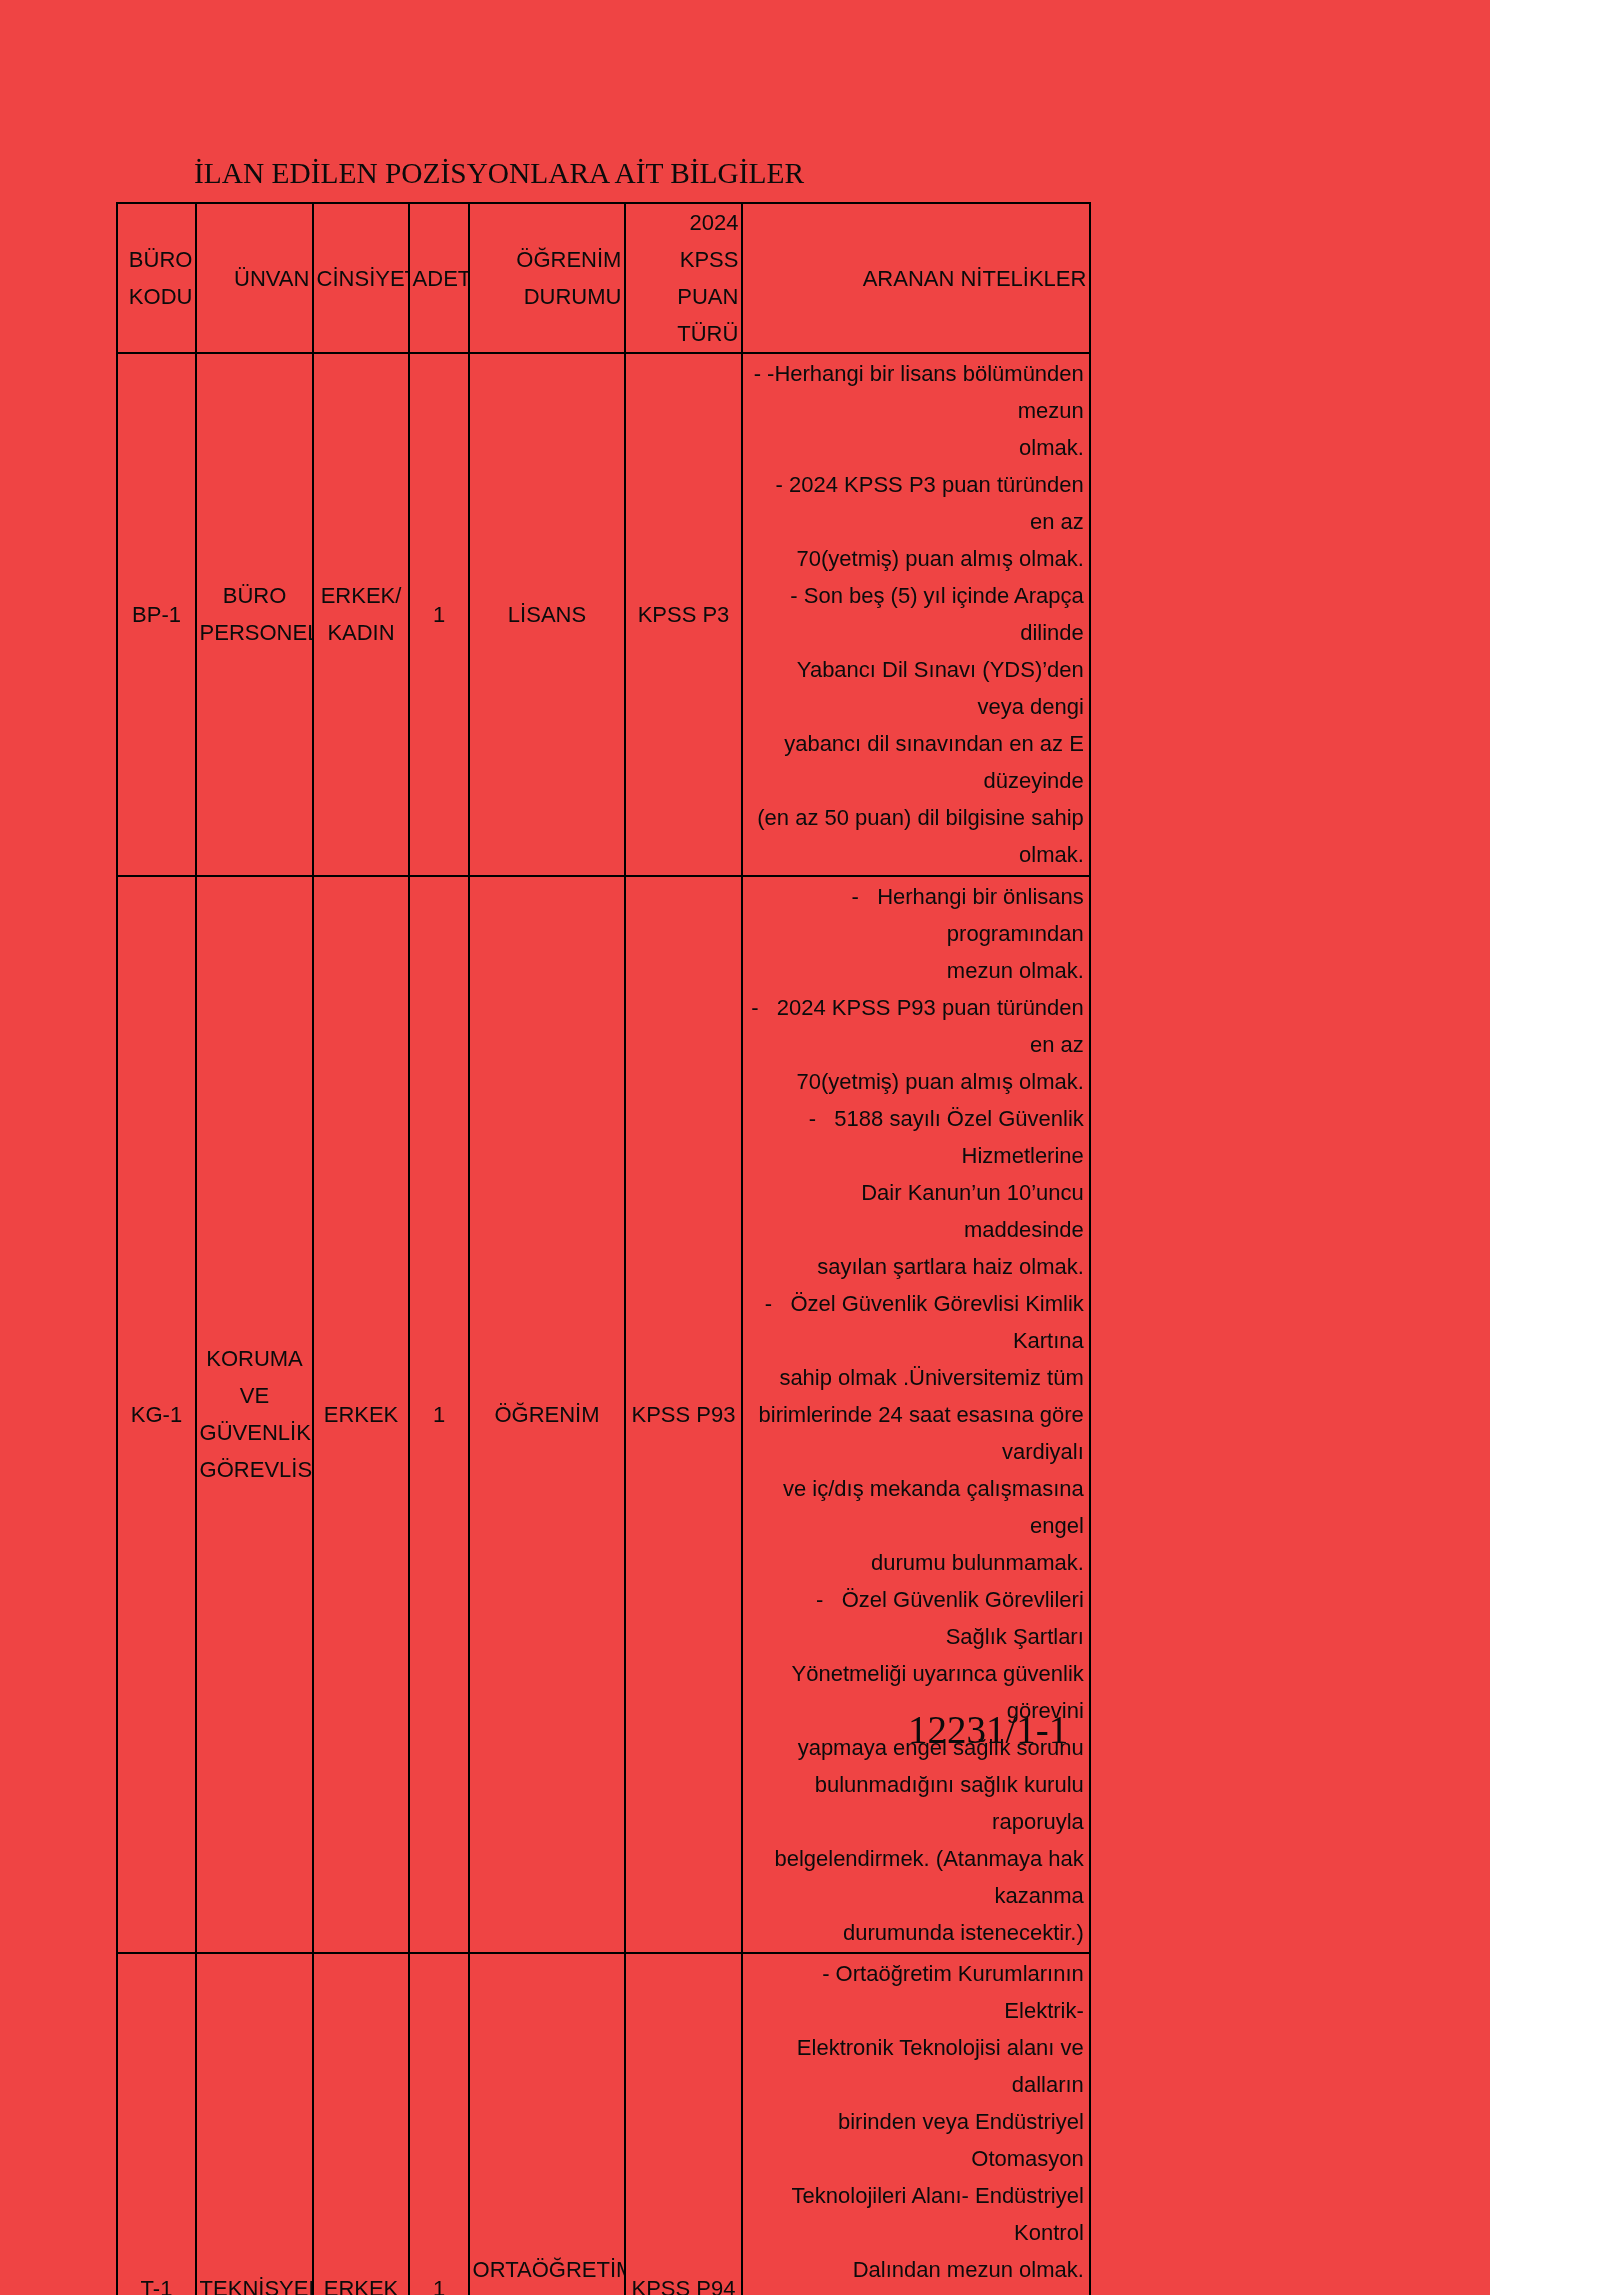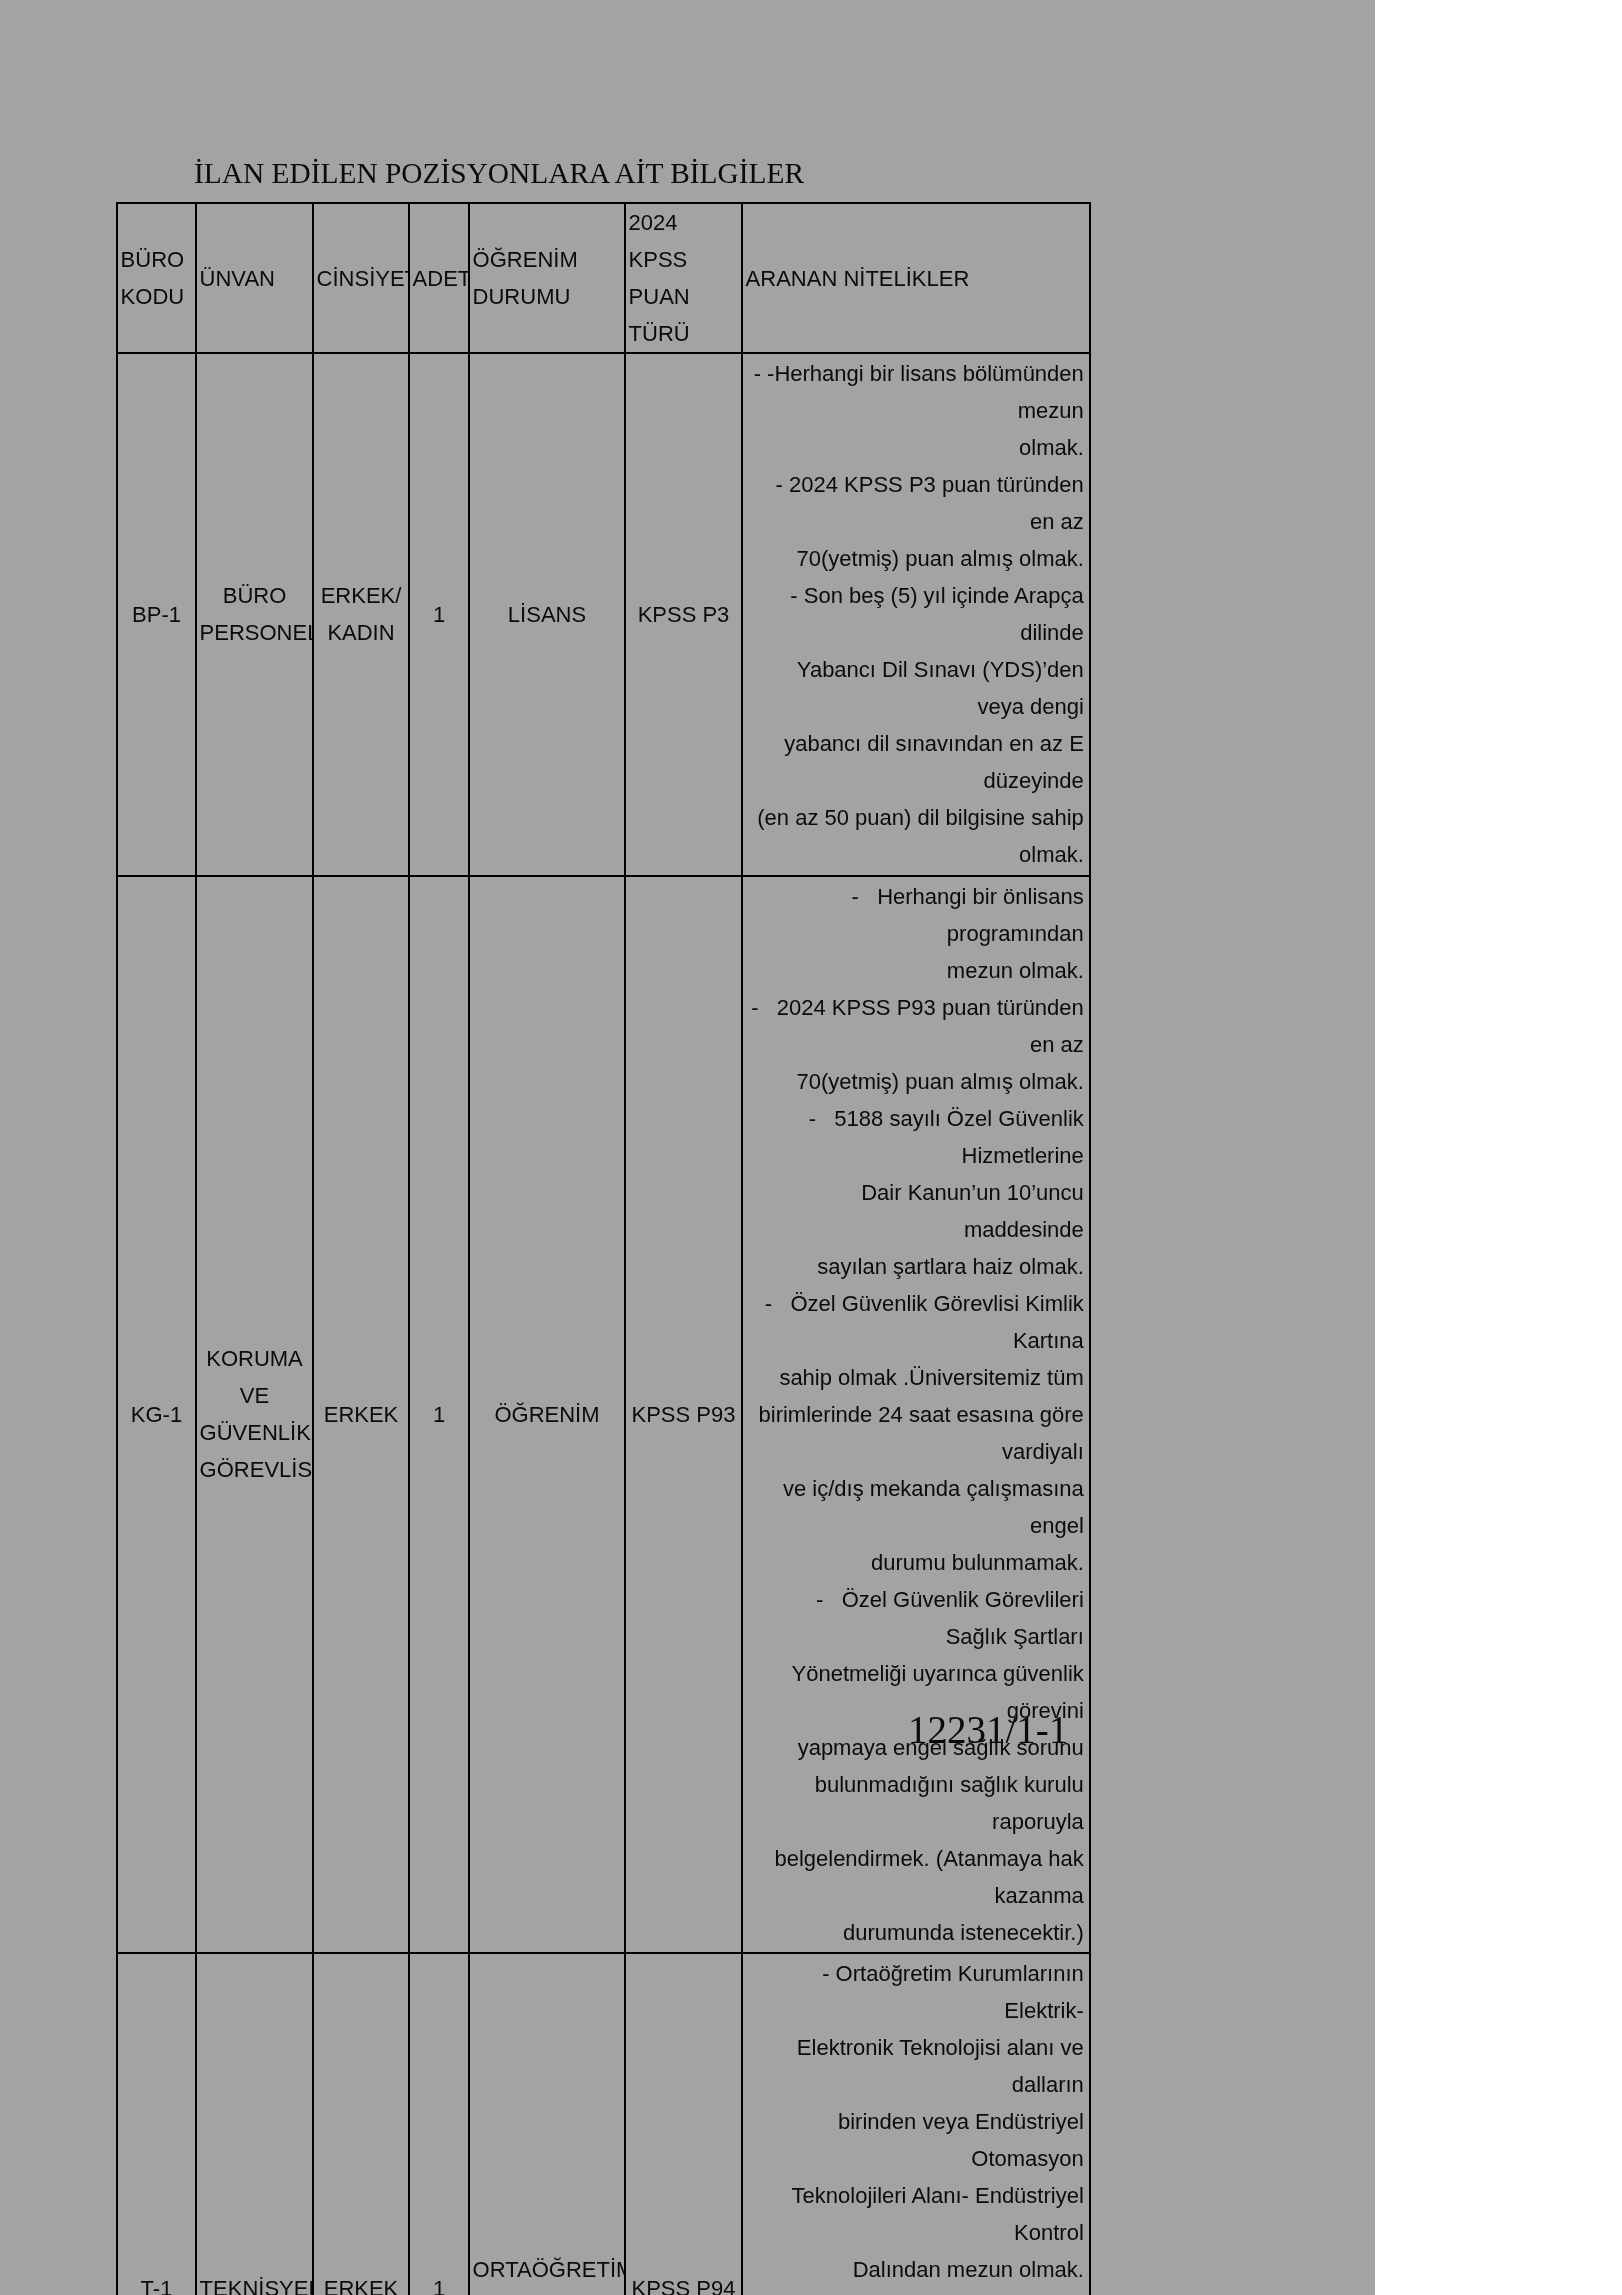--- a/index.html
+++ b/index.html
@@ -2,23 +2,23 @@
 <html lang="tr" style="font-size:10.5px"><head>
 <meta charset="utf-8">
 <style>
   html, body {
     margin: 0;
     padding: 0;
     background: #ffffff;
   }
   .page {
     position: relative;
-    width: 1375px;
+    width: 1490px;
     height: 2295px;
-    background: #a3a3a3;
+    background: #ef4444;
     color: #000000;
     overflow: hidden;
   }
   .doc-title {
     position: absolute;
     left: 194px;
     top: 157px;
     font-family: "Liberation Serif", "DejaVu Serif", serif;
     font-size: 29.4px;
     line-height: 1.1;
@@ -39,21 +39,21 @@
   }
   table.positions th,
   table.positions td {
     border: 2px solid #000000;
     font-weight: normal;
     line-height: 37px;
     overflow: hidden;
   }
   th.hdr {
     height: 73px;
-    text-align: left;
+    text-align: right;
     vertical-align: middle;
     white-space: pre-wrap;
     padding: 0 2.6px;
   }
   td.mid {
     text-align: center;
     vertical-align: middle;
     white-space: pre-wrap;
     padding: 0 2.6px;
   }

